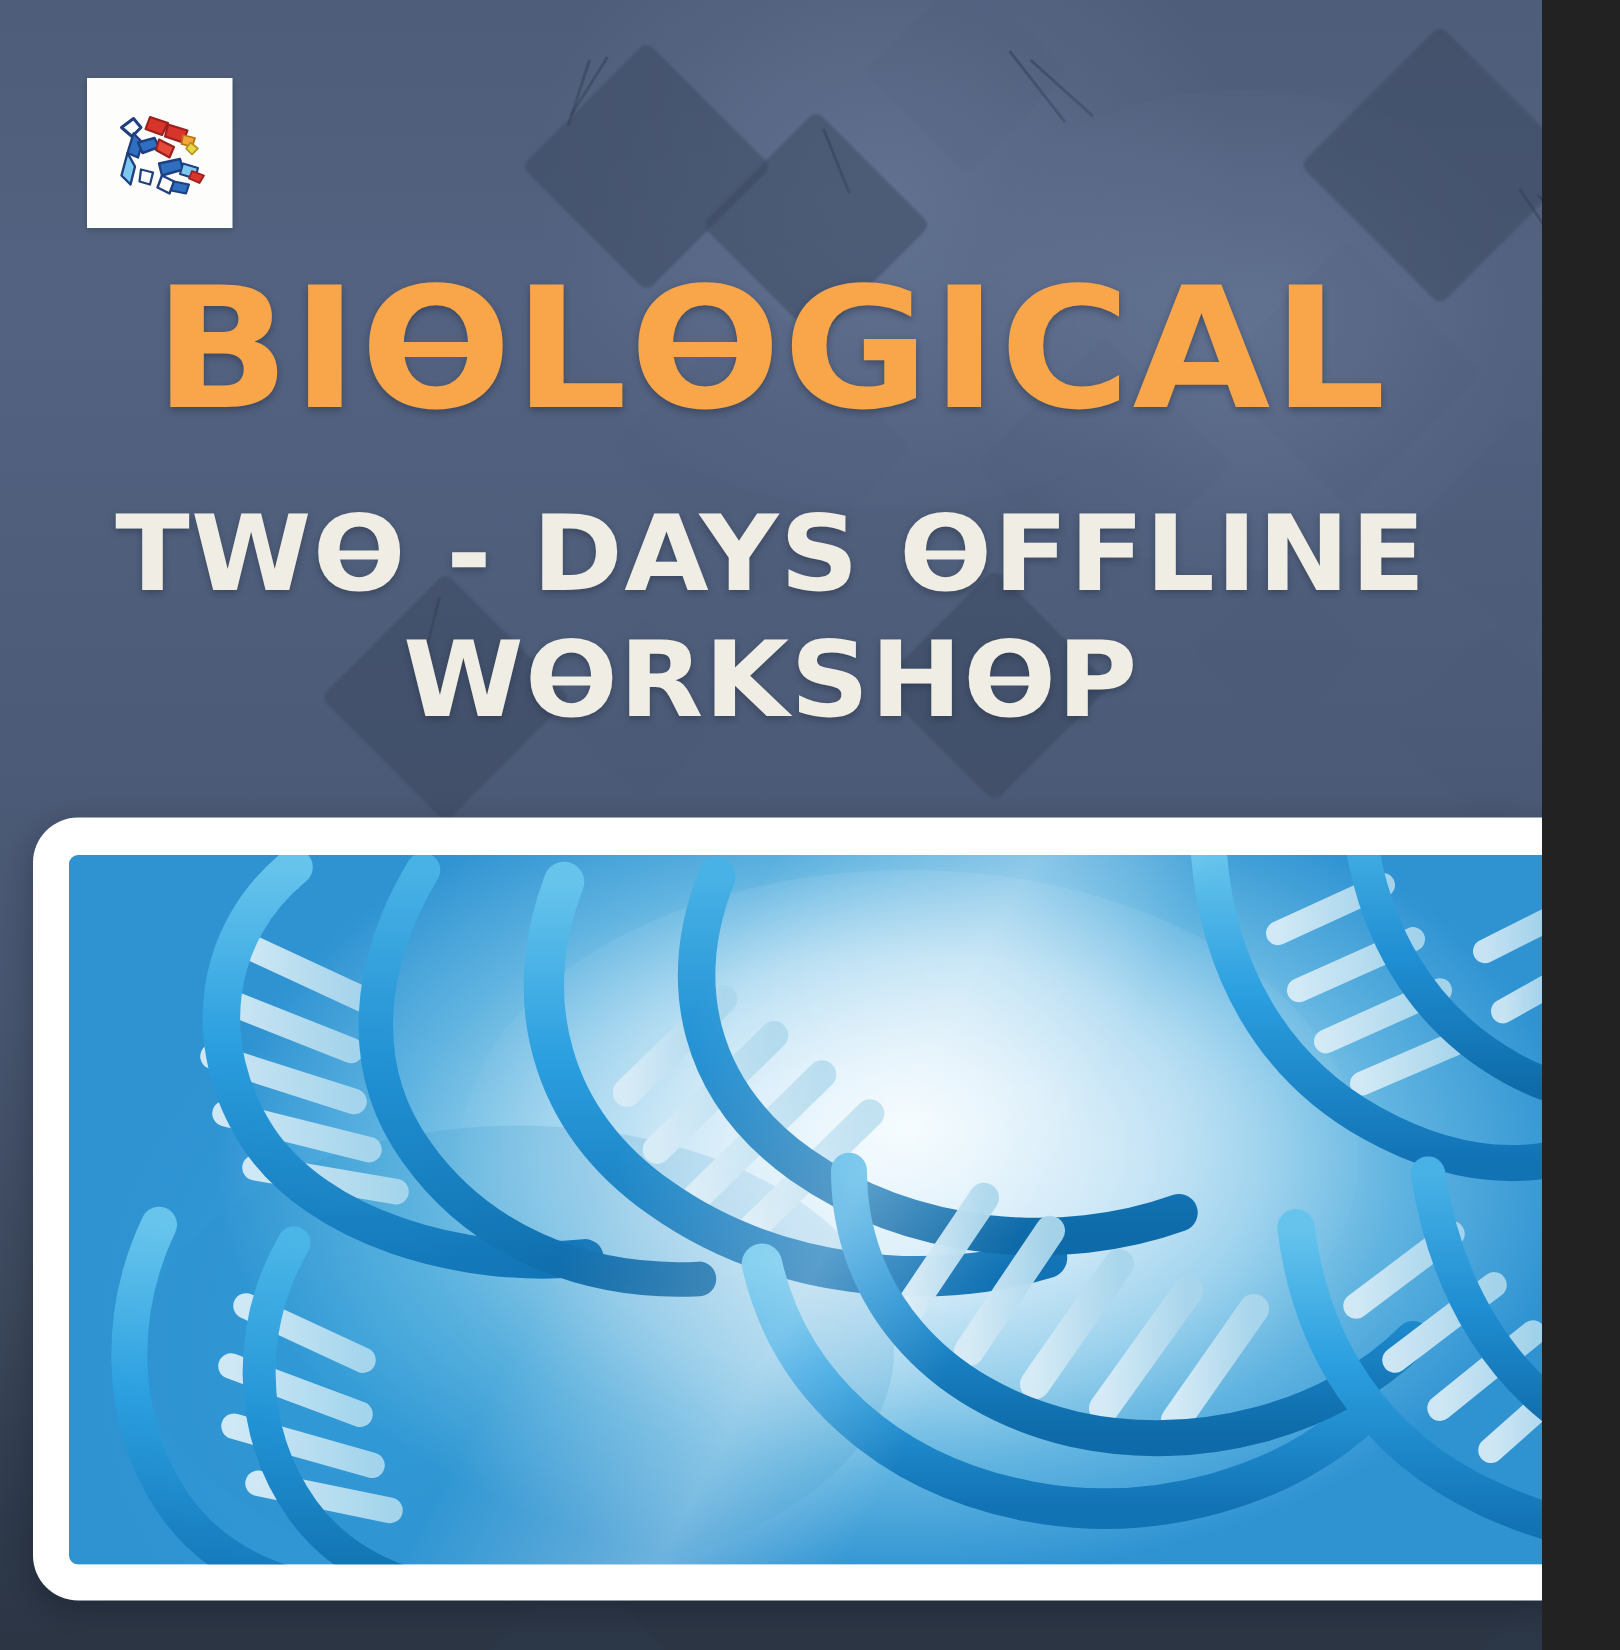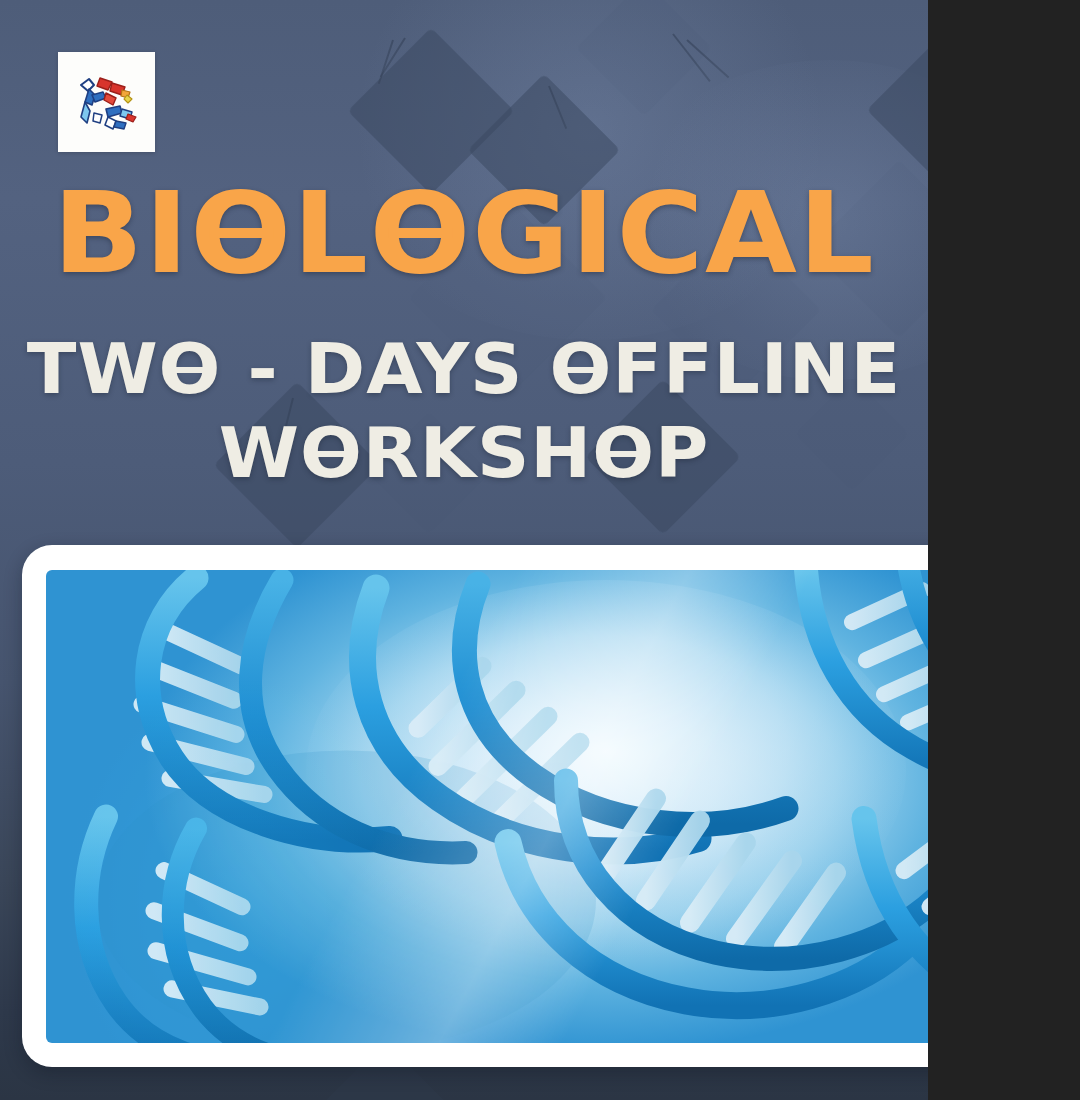--- a/index.html
+++ b/index.html
@@ -1,20 +1,20 @@
 <!DOCTYPE html>
 <html><head>
 <meta charset="utf-8">
 <style>
   html,body{margin:0;padding:0;background:#222;}
   *{box-sizing:border-box;}
 
   .poster{
     position:relative;
-    width:928px;height:1100px;
+    width:1028px;height:1100px;
     overflow:hidden;
     font-family:"Liberation Sans", sans-serif;
     background:
       linear-gradient(180deg,
         #4e5d79 0%,
         #536280 18%,
         #4d5c79 42%,
         #46546e 62%,
         #3a4659 80%,
         #2e394b 92%,

